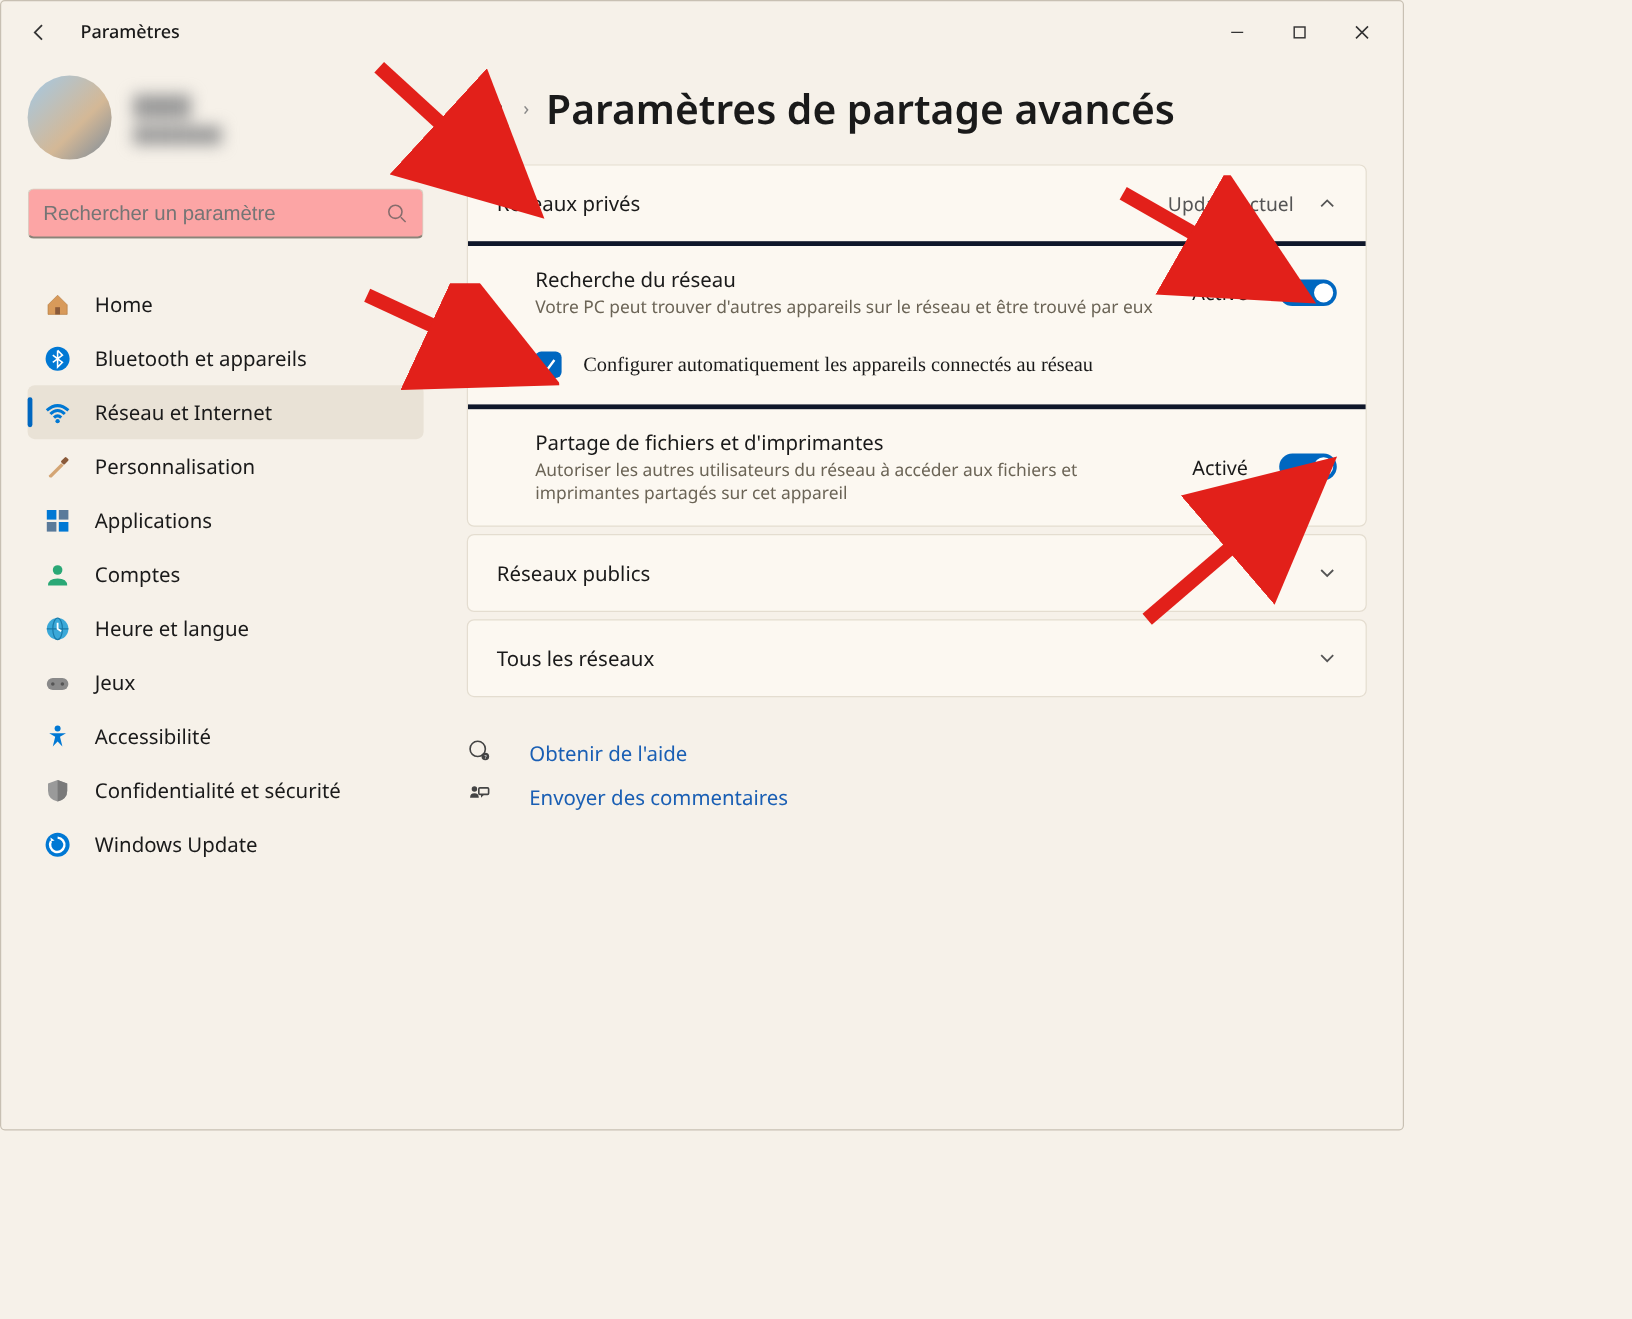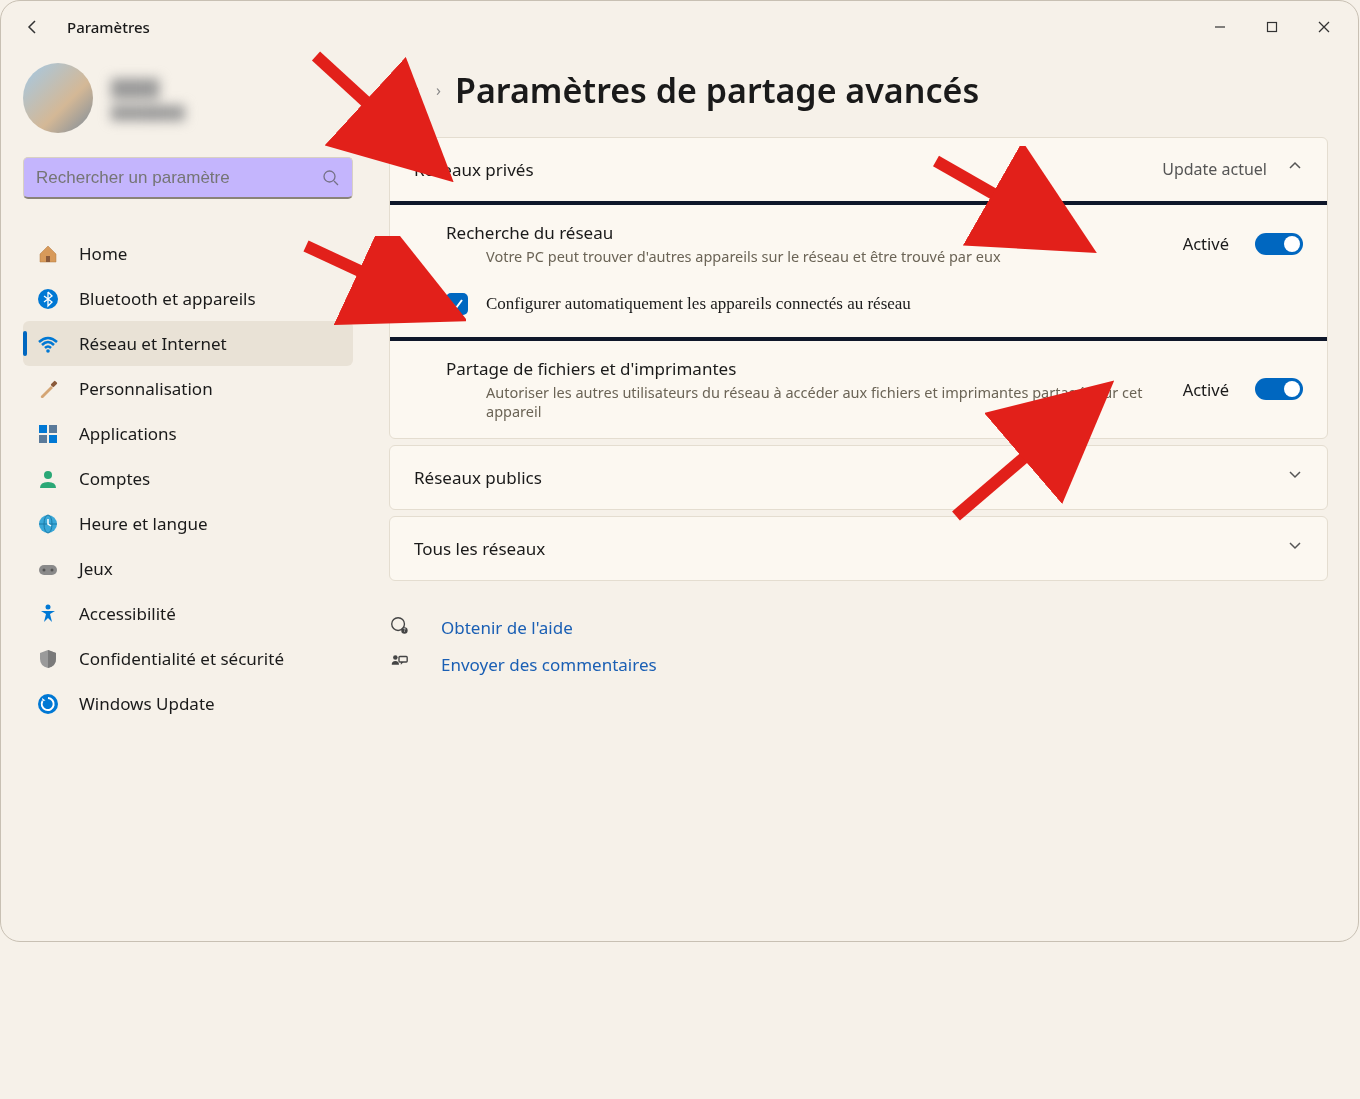--- a/index.html
+++ b/index.html
@@ -5,24 +5,24 @@
 * { box-sizing: border-box; margin: 0; padding: 0; }
 body {
   font-family: "Segoe UI", system-ui, -apple-system, sans-serif;
   background: #f6f1e9;
   width: 1360px;
   height: 1099px;
   overflow: hidden;
   color: #1a1a1a;
 }
 .window {
-  width: 1359px;
+  width: 1170px;
   height: 942px;
   background: #f6f1e9;
-  border-radius: 20px;
+  border-radius: 4px;
   position: relative;
   border: 1px solid #c8c0b3;
 }
 .titlebar {
   height: 52px;
   display: flex;
   align-items: center;
   padding: 0 8px 0 12px;
 }
 .back-btn {
@@ -73,21 +73,21 @@
 .profile-text {
   filter: blur(6px);
   color: #999;
 }
 .profile-name { font-size: 17px; font-weight: 600; margin-bottom: 4px; }
 .profile-email { font-size: 13px; }
 
 .search-box {
   width: 330px;
   height: 42px;
-  background: #c4b5fd;
+  background: #fca5a5;
   border: 1px solid #d8d0c3;
   border-bottom: 2px solid #8a8378;
   border-radius: 5px;
   display: flex;
   align-items: center;
   padding: 0 12px;
   margin-bottom: 32px;
   gap: 15px;
 }
 .search-box input {
@@ -152,39 +152,40 @@
 }
 
 .panel {
   background: #fcf8f1;
   border: 1px solid #e4ddd0;
   border-radius: 6px;
   margin-bottom: 6px;
 }
 .panel-header {
   display: flex;
+  align-items: center;
   padding: 20px 24px;
   cursor: pointer;
   font-size: 17px;
 }
 .panel-header .spacer { flex: 1; }
 .profile-tag { font-size: 16px; color: #555; margin-right: 20px; }
 .chev { width: 16px; height: 16px; }
 .panel-body { }
 
 .row {
   display: flex;
   align-items: flex-start;
   padding: 16px 24px 16px 56px;
   border-top: 4px solid #0f172a;
   gap: 16px;
 }
 .row-text { flex: 1; }
 .row-title { font-size: 17px; margin-bottom: 3px; }
-.row-sub { font-size: 14.5px; color: #6b6456; line-height: 1.35; margin-left: 40px; }
+.row-sub { font-size: 14.5px; color: #6b6456; line-height: 1.35; }
 .row-state { font-size: 16.5px; align-self: center; margin-right: 10px; }
 .toggle {
   width: 48px; height: 22px;
   background: #0067c0;
   border-radius: 11px;
   position: relative;
   align-self: center;
   cursor: pointer;
 }
 .toggle::after {

